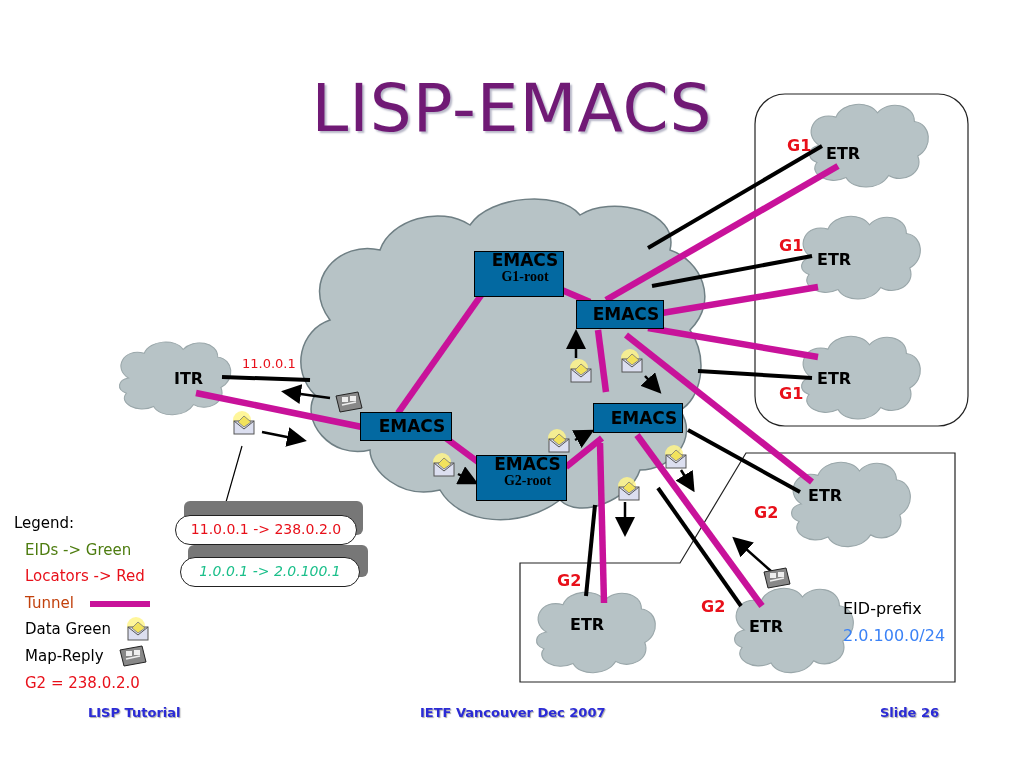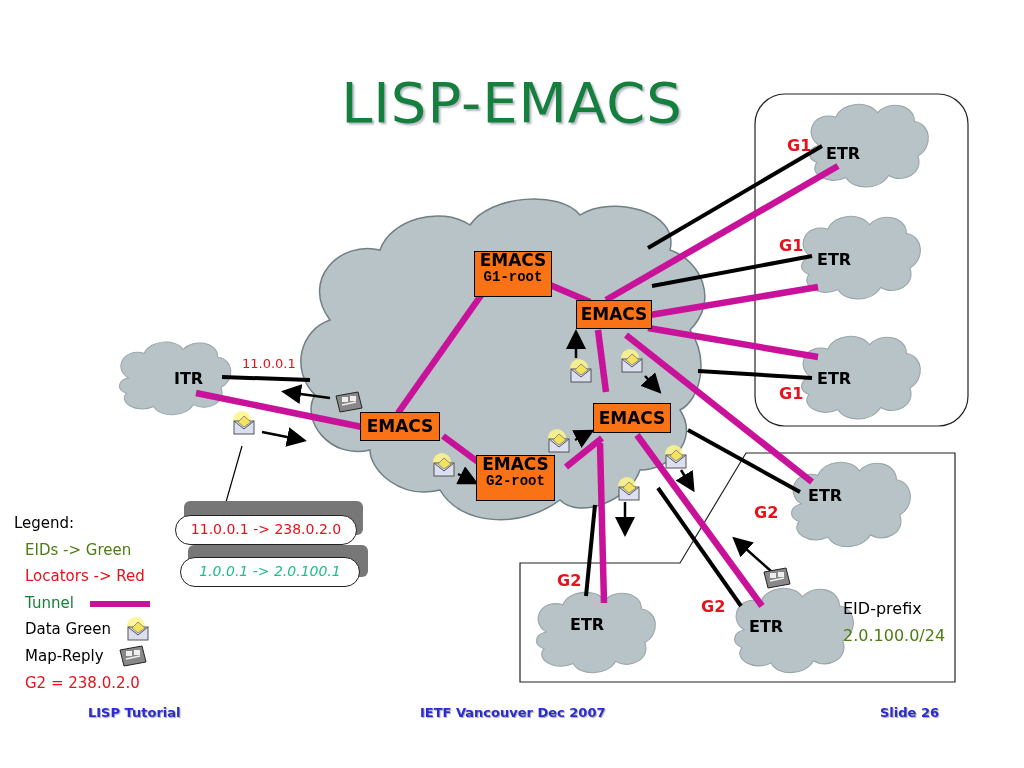--- a/index.html
+++ b/index.html
@@ -1,21 +1,21 @@
 <!DOCTYPE html>
 <html><head>
 <meta charset="utf-8">
 <style>
   html, body { margin:0; padding:0; background:#ffffff; }
   body { width:1024px; height:768px; position:relative; overflow:hidden; font-family:"DejaVu Sans", sans-serif; }
   #diagram { position:absolute; left:0; top:0; }
-  .title { position:absolute; left:0; width:1024px; top:70px; text-align:center; font-size:56px; color:#15803d; font-family:"DejaVu Sans", sans-serif; text-shadow:2px 2px 2px #b8b8c8; letter-spacing:1px; }
+  .title { position:absolute; left:0; width:1024px; top:70px; text-align:center; font-size:66px; color:#701a75; font-family:"DejaVu Sans", sans-serif; text-shadow:2px 2px 2px #b8b8c8; letter-spacing:1px; }
   .lbl { position:absolute; font-family:"DejaVu Sans", sans-serif; white-space:nowrap; }
-  .node-box { position:absolute; background:#f97316; border:1.5px solid #000; font-weight:bold; color:#000; font-family:"DejaVu Sans", sans-serif; line-height:1.05; text-align:center; }
-  .node-box .sub { font-size:14px; font-family:Liberation Mono, monospace; font-weight:bold; }
+  .node-box { position:absolute; background:#0369a1; border:1.5px solid #000; font-weight:bold; color:#000; font-family:"DejaVu Sans", sans-serif; line-height:1.05; text-align:center;padding-left:12px; }
+  .node-box .sub { font-size:14px; font-family:Liberation Serif, serif; font-weight:bold; }
   .etr { font-weight:bold; font-size:16px; color:#000; }
   .grp { font-weight:bold; color:#e8101a; font-size:16px; }
   .legend-title { font-size:15px; color:#000; }
   .legend-item { font-size:15px; }
   .map-box { position:absolute; background:#fff; border:1.2px solid #222; border-radius:15px; text-align:center; font-size:14px; line-height:26px; }
   .map-shadow { position:absolute; background:#777; border-radius:6px; }
   .footer { position:absolute; top:705px; font-size:13px; font-weight:bold; color:#2b2bd6; font-family:"DejaVu Sans", sans-serif; text-shadow:1px 1px 1px #aaa; }
 </style>
 </head>
 <body>
@@ -169,30 +169,30 @@
 <div class="lbl etr" style="left:817px; top:369px;">ETR</div>
 <div class="lbl grp" style="left:779px; top:384px;">G1</div>
 <div class="lbl etr" style="left:808px; top:486px;">ETR</div>
 <div class="lbl grp" style="left:754px; top:503px;">G2</div>
 <div class="lbl etr" style="left:570px; top:615px;">ETR</div>
 <div class="lbl grp" style="left:557px; top:571px;">G2</div>
 <div class="lbl etr" style="left:749px; top:617px;">ETR</div>
 <div class="lbl grp" style="left:701px; top:597px;">G2</div>
 
 <div class="lbl" style="left:843px; top:599px; font-size:16px; color:#000;">EID-prefix</div>
-<div class="lbl" style="left:843px; top:626px; font-size:16px; color:#4d7c0f;">2.0.100.0/24</div>
+<div class="lbl" style="left:843px; top:626px; font-size:16px; color:#3b82f6;">2.0.100.0/24</div>
 
 <div class="map-shadow" style="left:184px; top:501px; width:179px; height:34px;"></div>
 <div class="map-box" style="left:175px; top:515px; width:180px; height:28px; color:#e8101a;">11.0.0.1 -&gt; 238.0.2.0</div>
 <div class="map-shadow" style="left:188px; top:545px; width:180px; height:32px;"></div>
 <div class="map-box" style="left:180px; top:557px; width:178px; height:28px; color:#1bbf8a;font-style:italic;">1.0.0.1 -&gt; 2.0.100.1</div>
 
 <div class="lbl legend-title" style="left:14px; top:514px;">Legend:</div>
 <div class="lbl legend-item" style="left:25px; top:541px; color:#4d7c0f;">EIDs -&gt; Green</div>
 <div class="lbl legend-item" style="left:25px; top:567px; color:#e8101a;">Locators -&gt; Red</div>
-<div class="lbl legend-item" style="left:25px; top:594px; color:#15803d;">Tunnel</div>
+<div class="lbl legend-item" style="left:25px; top:594px; color:#c2410c;">Tunnel</div>
 <div class="lbl legend-item" style="left:25px; top:620px; color:#000;">Data Green</div>
 <div class="lbl legend-item" style="left:25px; top:647px; color:#000;">Map-Reply</div>
 <div class="lbl legend-item" style="left:25px; top:674px; color:#e8101a;">G2 = 238.0.2.0</div>
 
 <div class="footer" style="left:88px;">LISP Tutorial</div>
 <div class="footer" style="left:420px;">IETF Vancouver Dec 2007</div>
 <div class="footer" style="left:880px;">Slide 26</div>
 
 </body></html>

